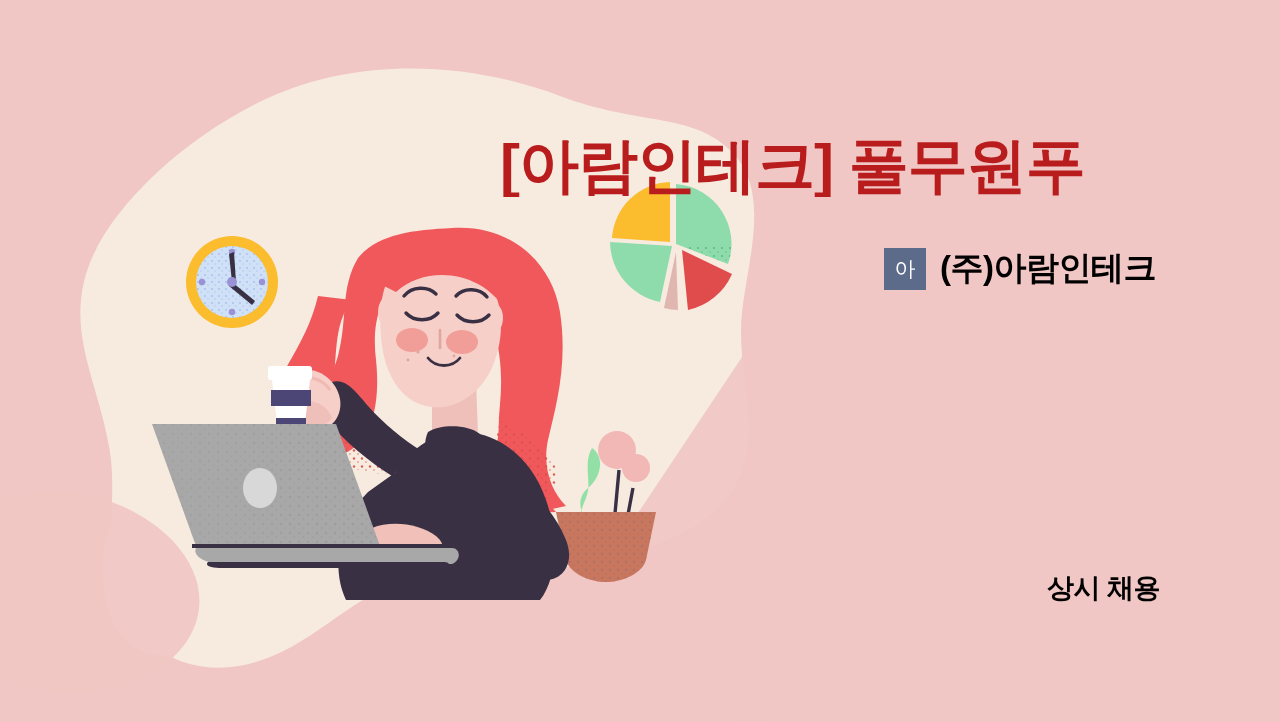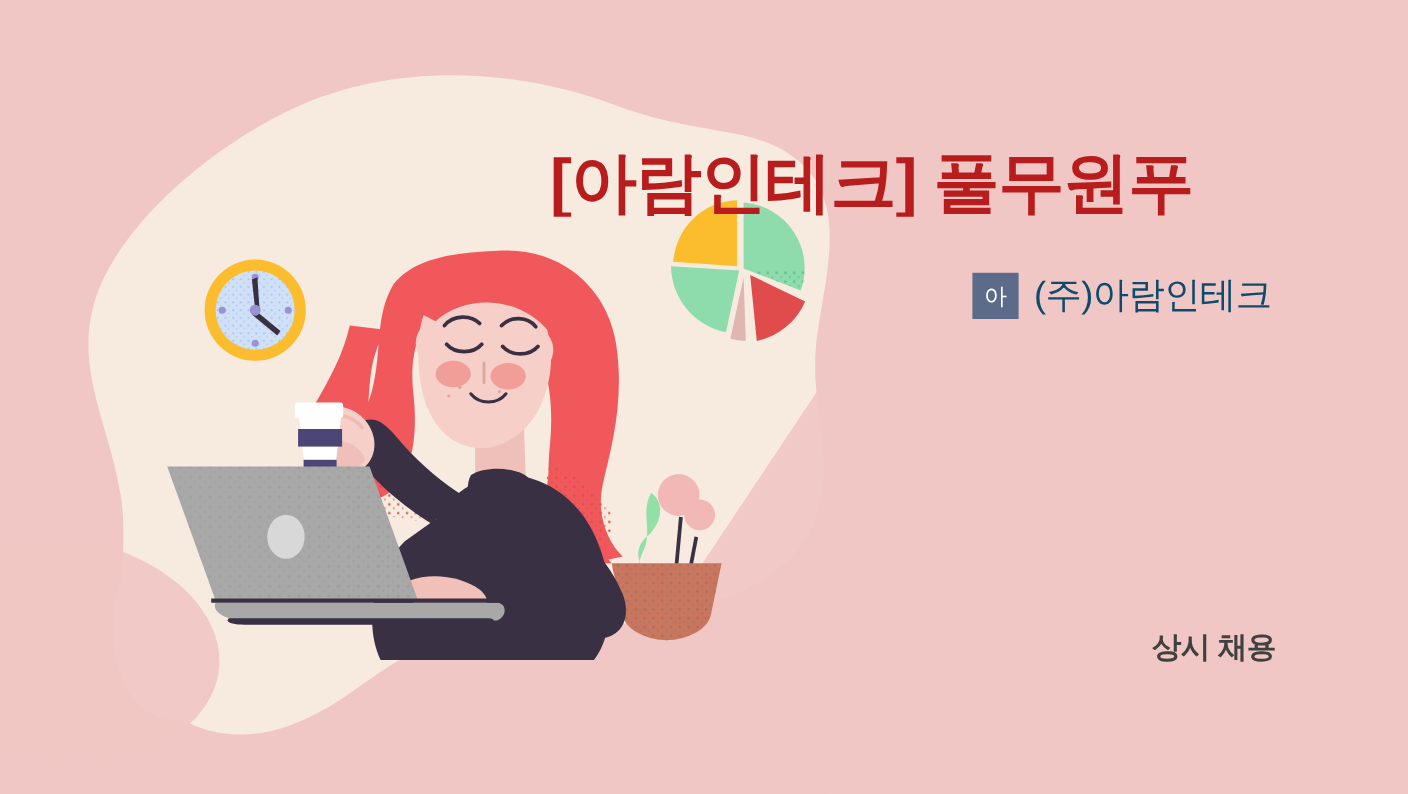--- a/index.html
+++ b/index.html
@@ -64,33 +64,33 @@
     color: #ffffff;
     font-size: 21px;
     font-weight: 400;
     display: flex;
     align-items: center;
     justify-content: center;
     flex: 0 0 auto;
   }
   .company-name {
     font-size: 33px;
-    font-weight: 400;
-    color: #0c4a6e;
+    font-weight: 700;
+    color: #000000;
     letter-spacing: -0.5px;
     white-space: nowrap;
   }
 
   .hiring-type {
     position: absolute;
     right: 120px;
     top: 570px;
     font-size: 27px;
     font-weight: 700;
-    color: #404040;
+    color: #000000;
     letter-spacing: -0.5px;
     white-space: nowrap;
   }
 </style>
 </head>
 <body>
 
 <div id="stage">
 
   <svg id="art-layer" viewBox="0 0 1280 722" xmlns="http://www.w3.org/2000/svg">

